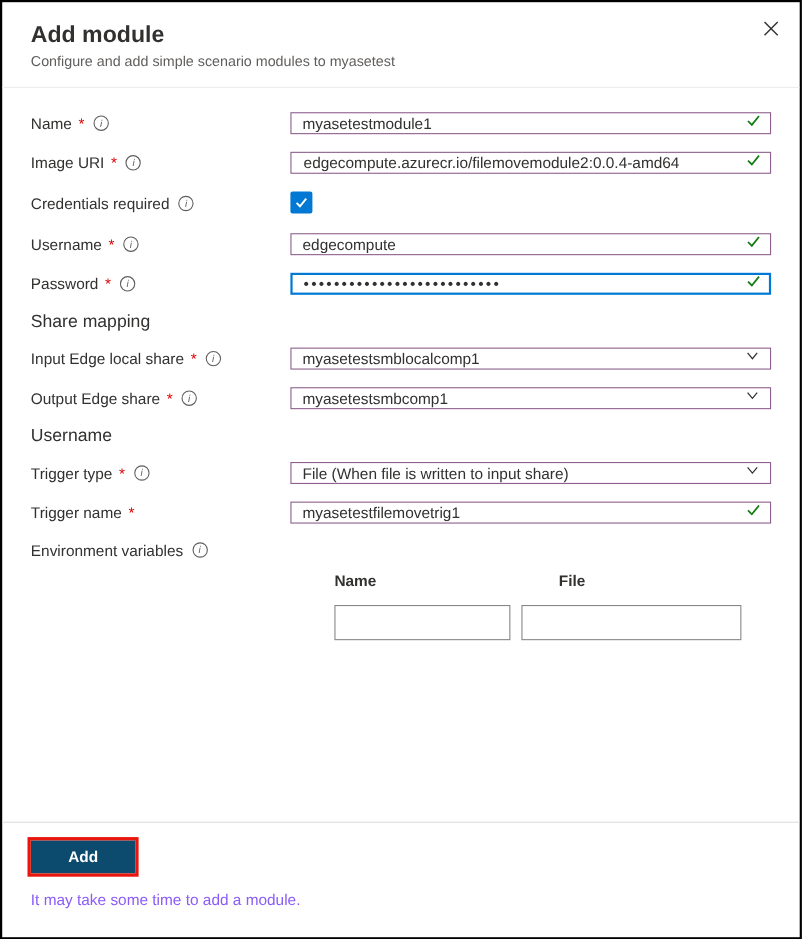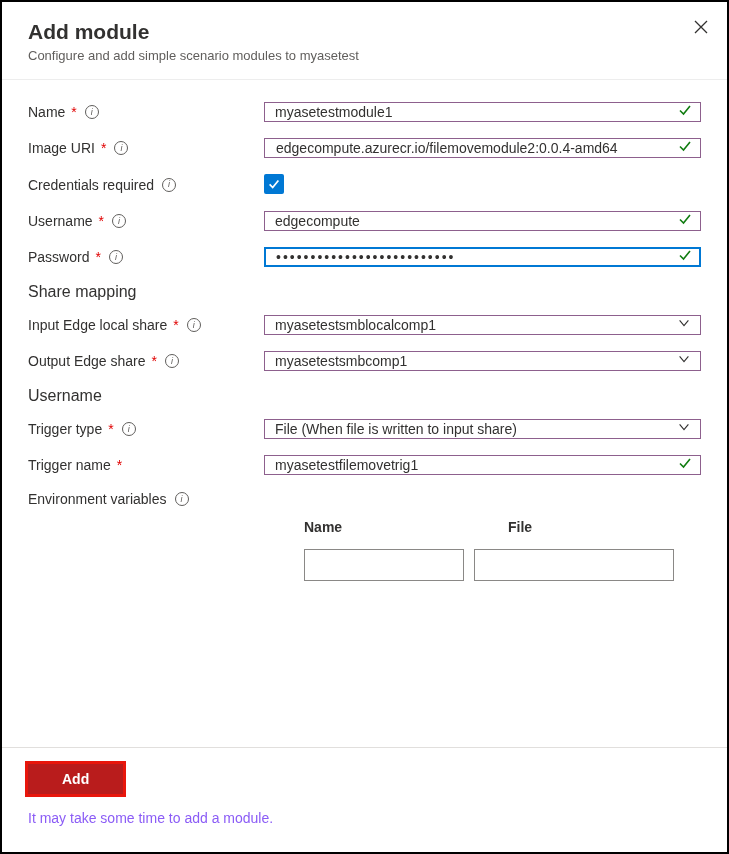--- a/index.html
+++ b/index.html
@@ -152,21 +152,21 @@
   .env-inputs input:last-child { width: 200px; }
   .footer {
     position: absolute;
     bottom: 0;
     left: 0;
     right: 0;
     border-top: 1px solid #e1dfdd;
     padding: 16px 26px 26px 26px;
   }
   .add-btn {
-    background: #b91c1c;
+    background: #0c4a6e;
     color: #fff;
     border: none;
     padding: 7px 34px;
     font-size: 14px;
     font-weight: 600;
     cursor: pointer;
     outline: 3px solid #e8160c;
     outline-offset: 0;
   }
   .footer-note {

